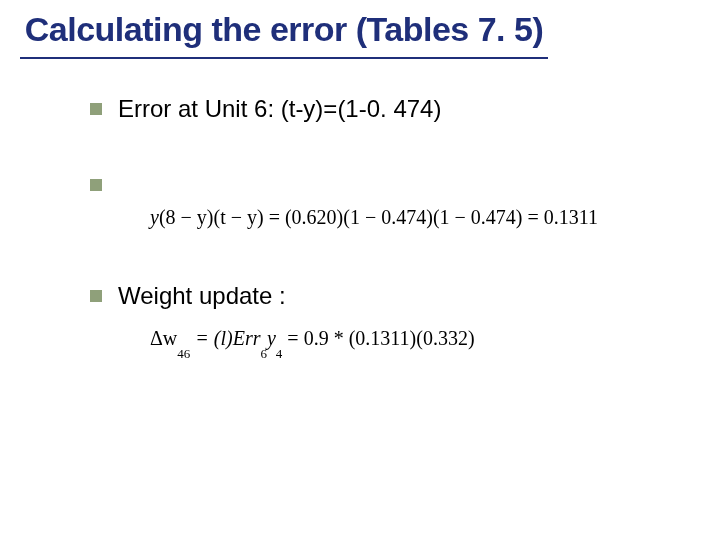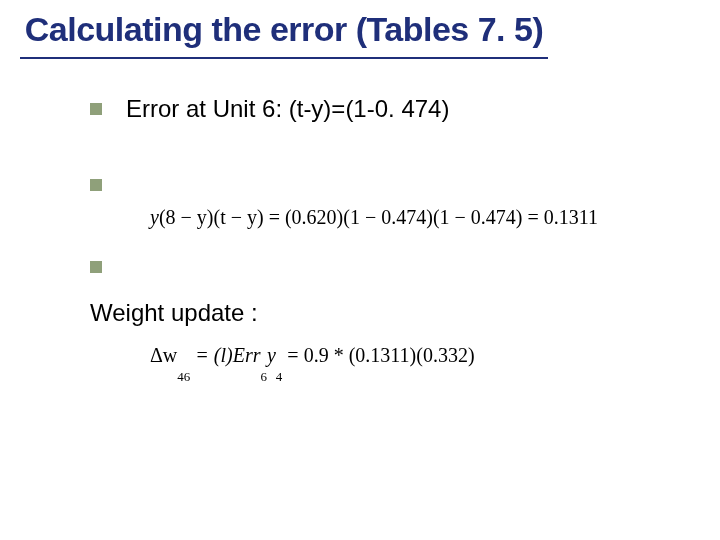--- a/index.html
+++ b/index.html
@@ -34,54 +34,54 @@
     border-bottom: 2px solid #1f2f7a;
     margin: 6px 0 0 0;
     width: 100%;
   }
   .content {
     padding: 34px 60px 0 90px;
   }
   .bullet-row {
     display: flex;
     align-items: flex-start;
-    gap: 24px;
+    gap: 16px;
   }
   .bullet-icon {
     width: 12px;
     height: 12px;
     background: #8fa07a;
     flex: 0 0 12px;
     margin-top: 10px;
   }
   .bullet-text {
     color: #000;
     font-size: 24px;
     line-height: 1.35;
   }
   .gap-lg { margin-top: 44px; }
-  .gap-md { margin-top: 18px; flex-direction: column; }
+  .gap-md { margin-top: 47px; }
   .formula-block {
     padding-left: 60px;
     margin-top: 10px;
     font-family: "Times New Roman", Times, serif;
     color: #000;
   }
   .formula-line {
     font-size: 20px;
     line-height: 1.6;
     white-space: nowrap;
     font-style: italic;
   }
   .formula-line .rm { font-style: normal; }
   .sub {
     font-size: 13px;
     vertical-align: sub;
     position: relative;
-    top: 14px;
+    top: 8px;
     font-style: normal;
   }
 </style>
 </head>
 <body>
 
 <div class="slide">
 
   <div class="title-block">
     <h1 class="title">Calculating the error (Tables 7. 5)</h1>

